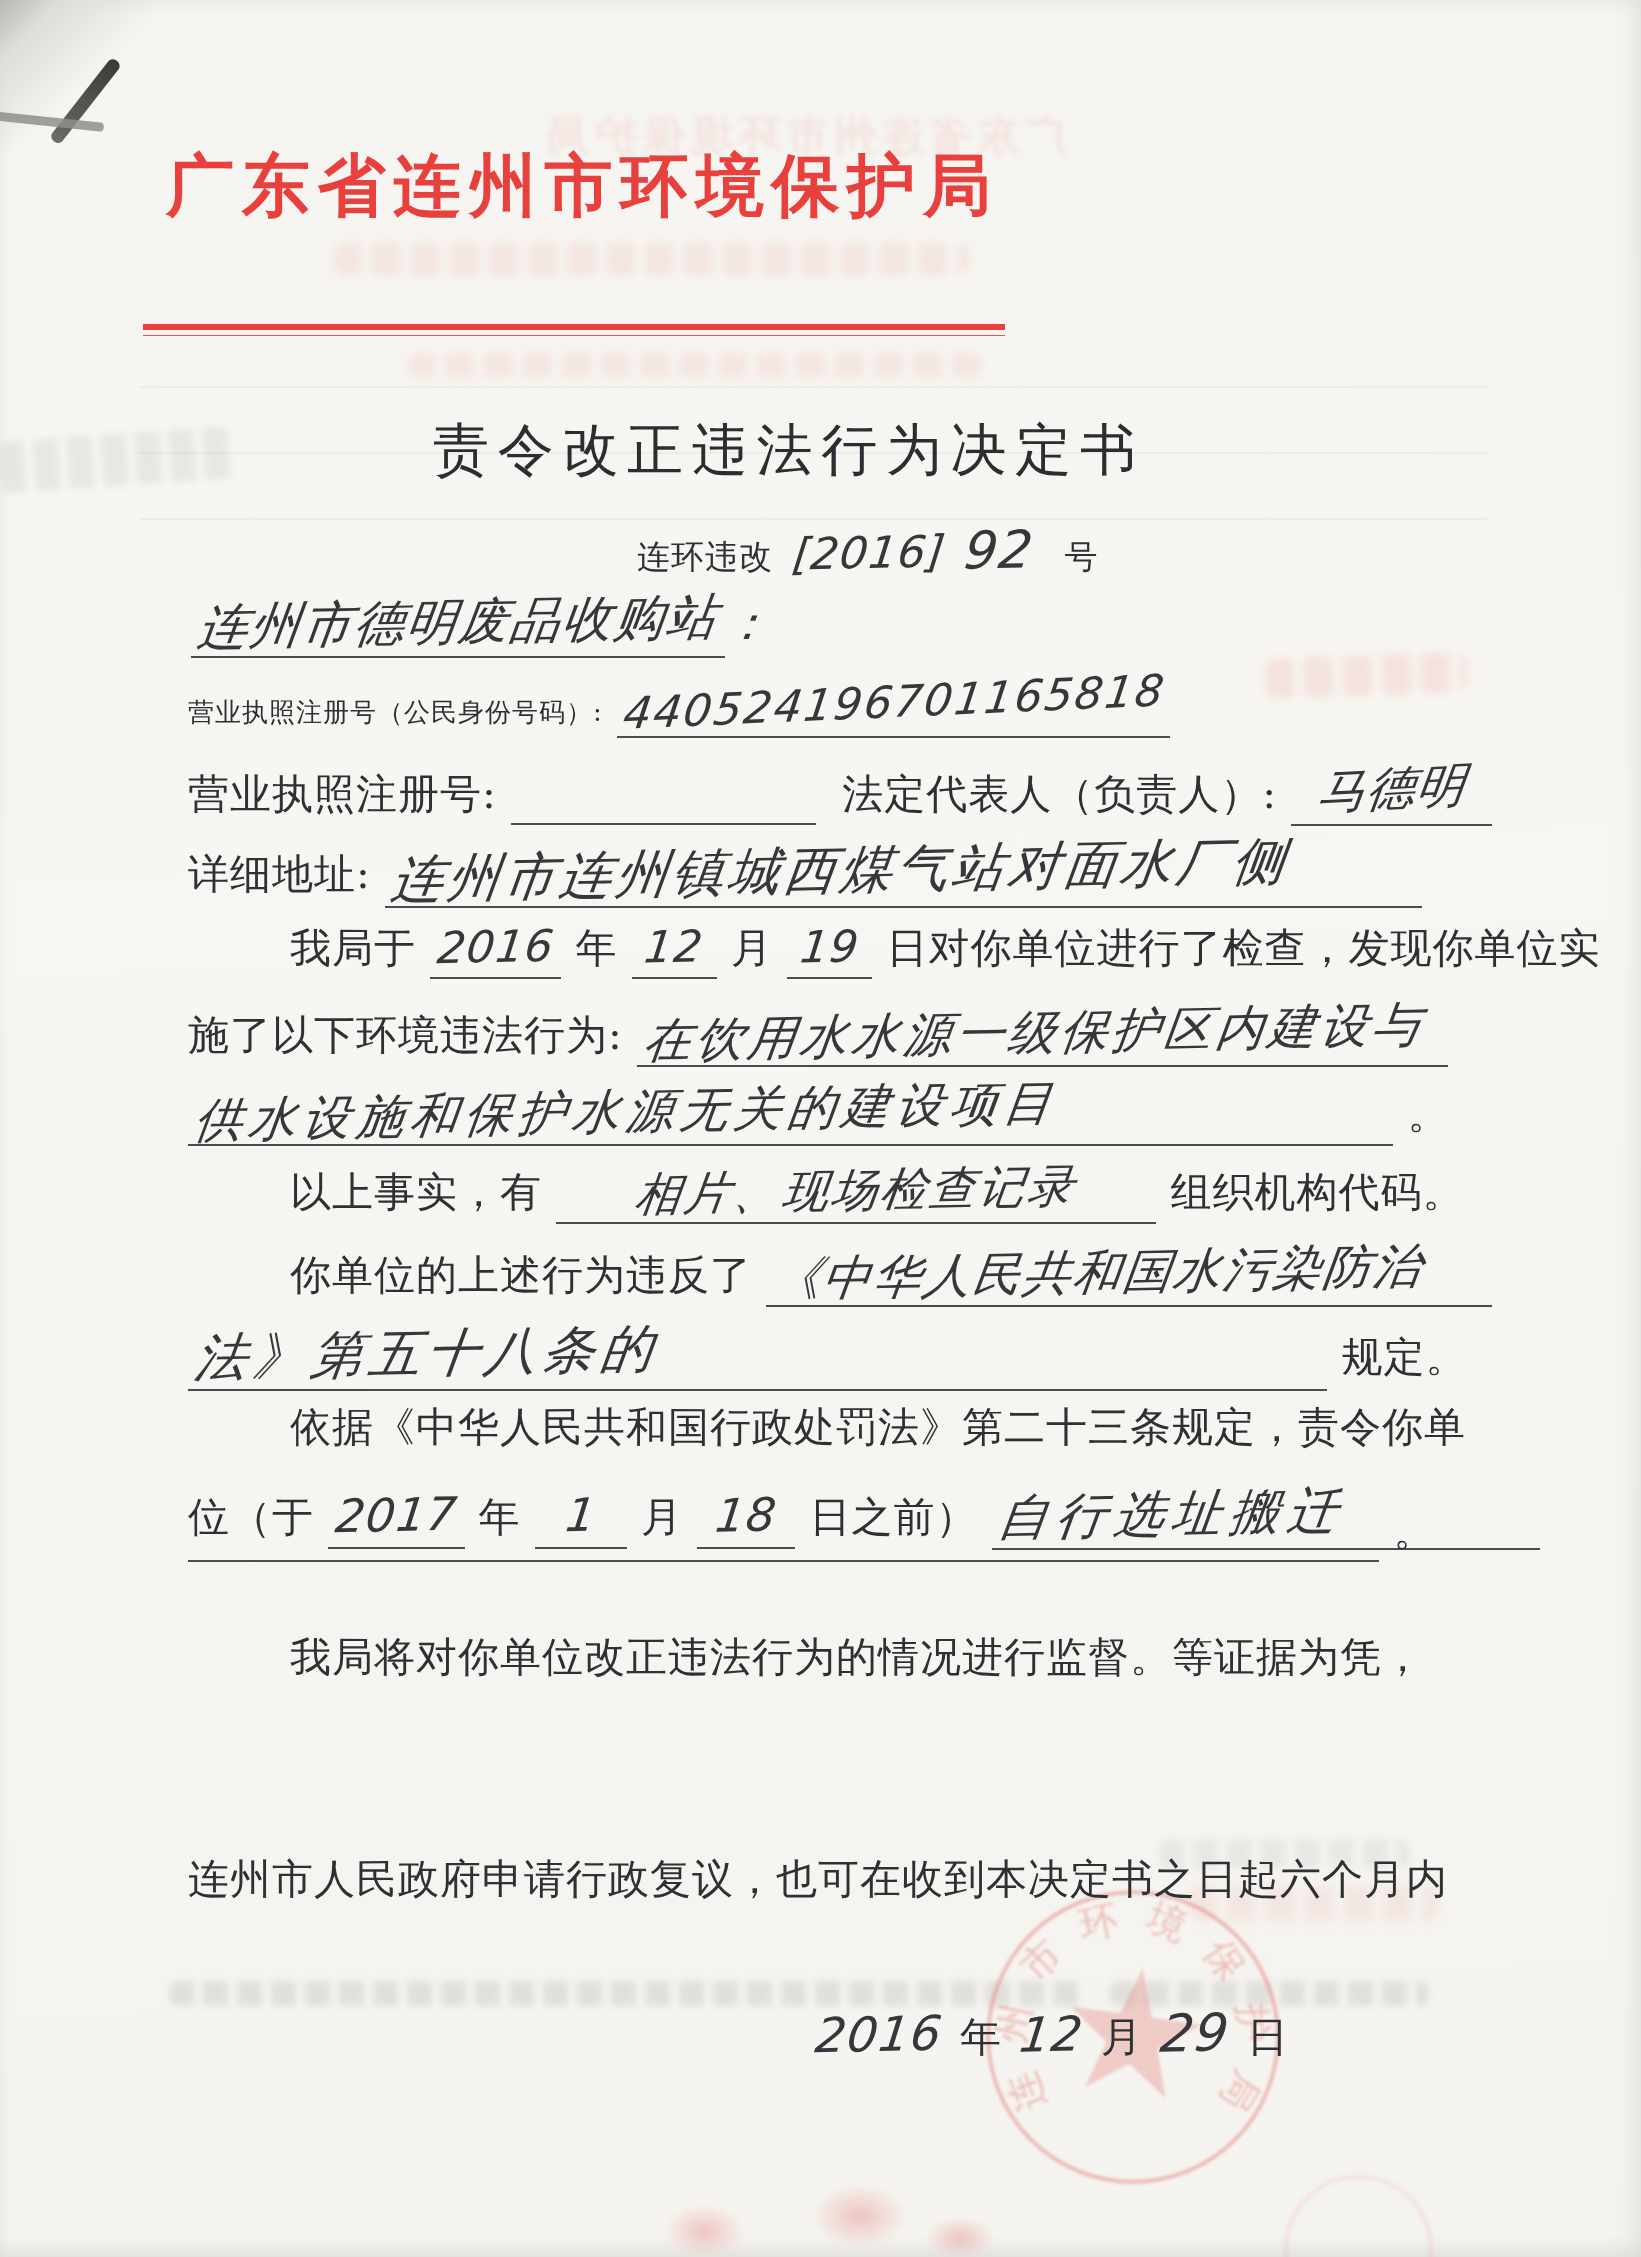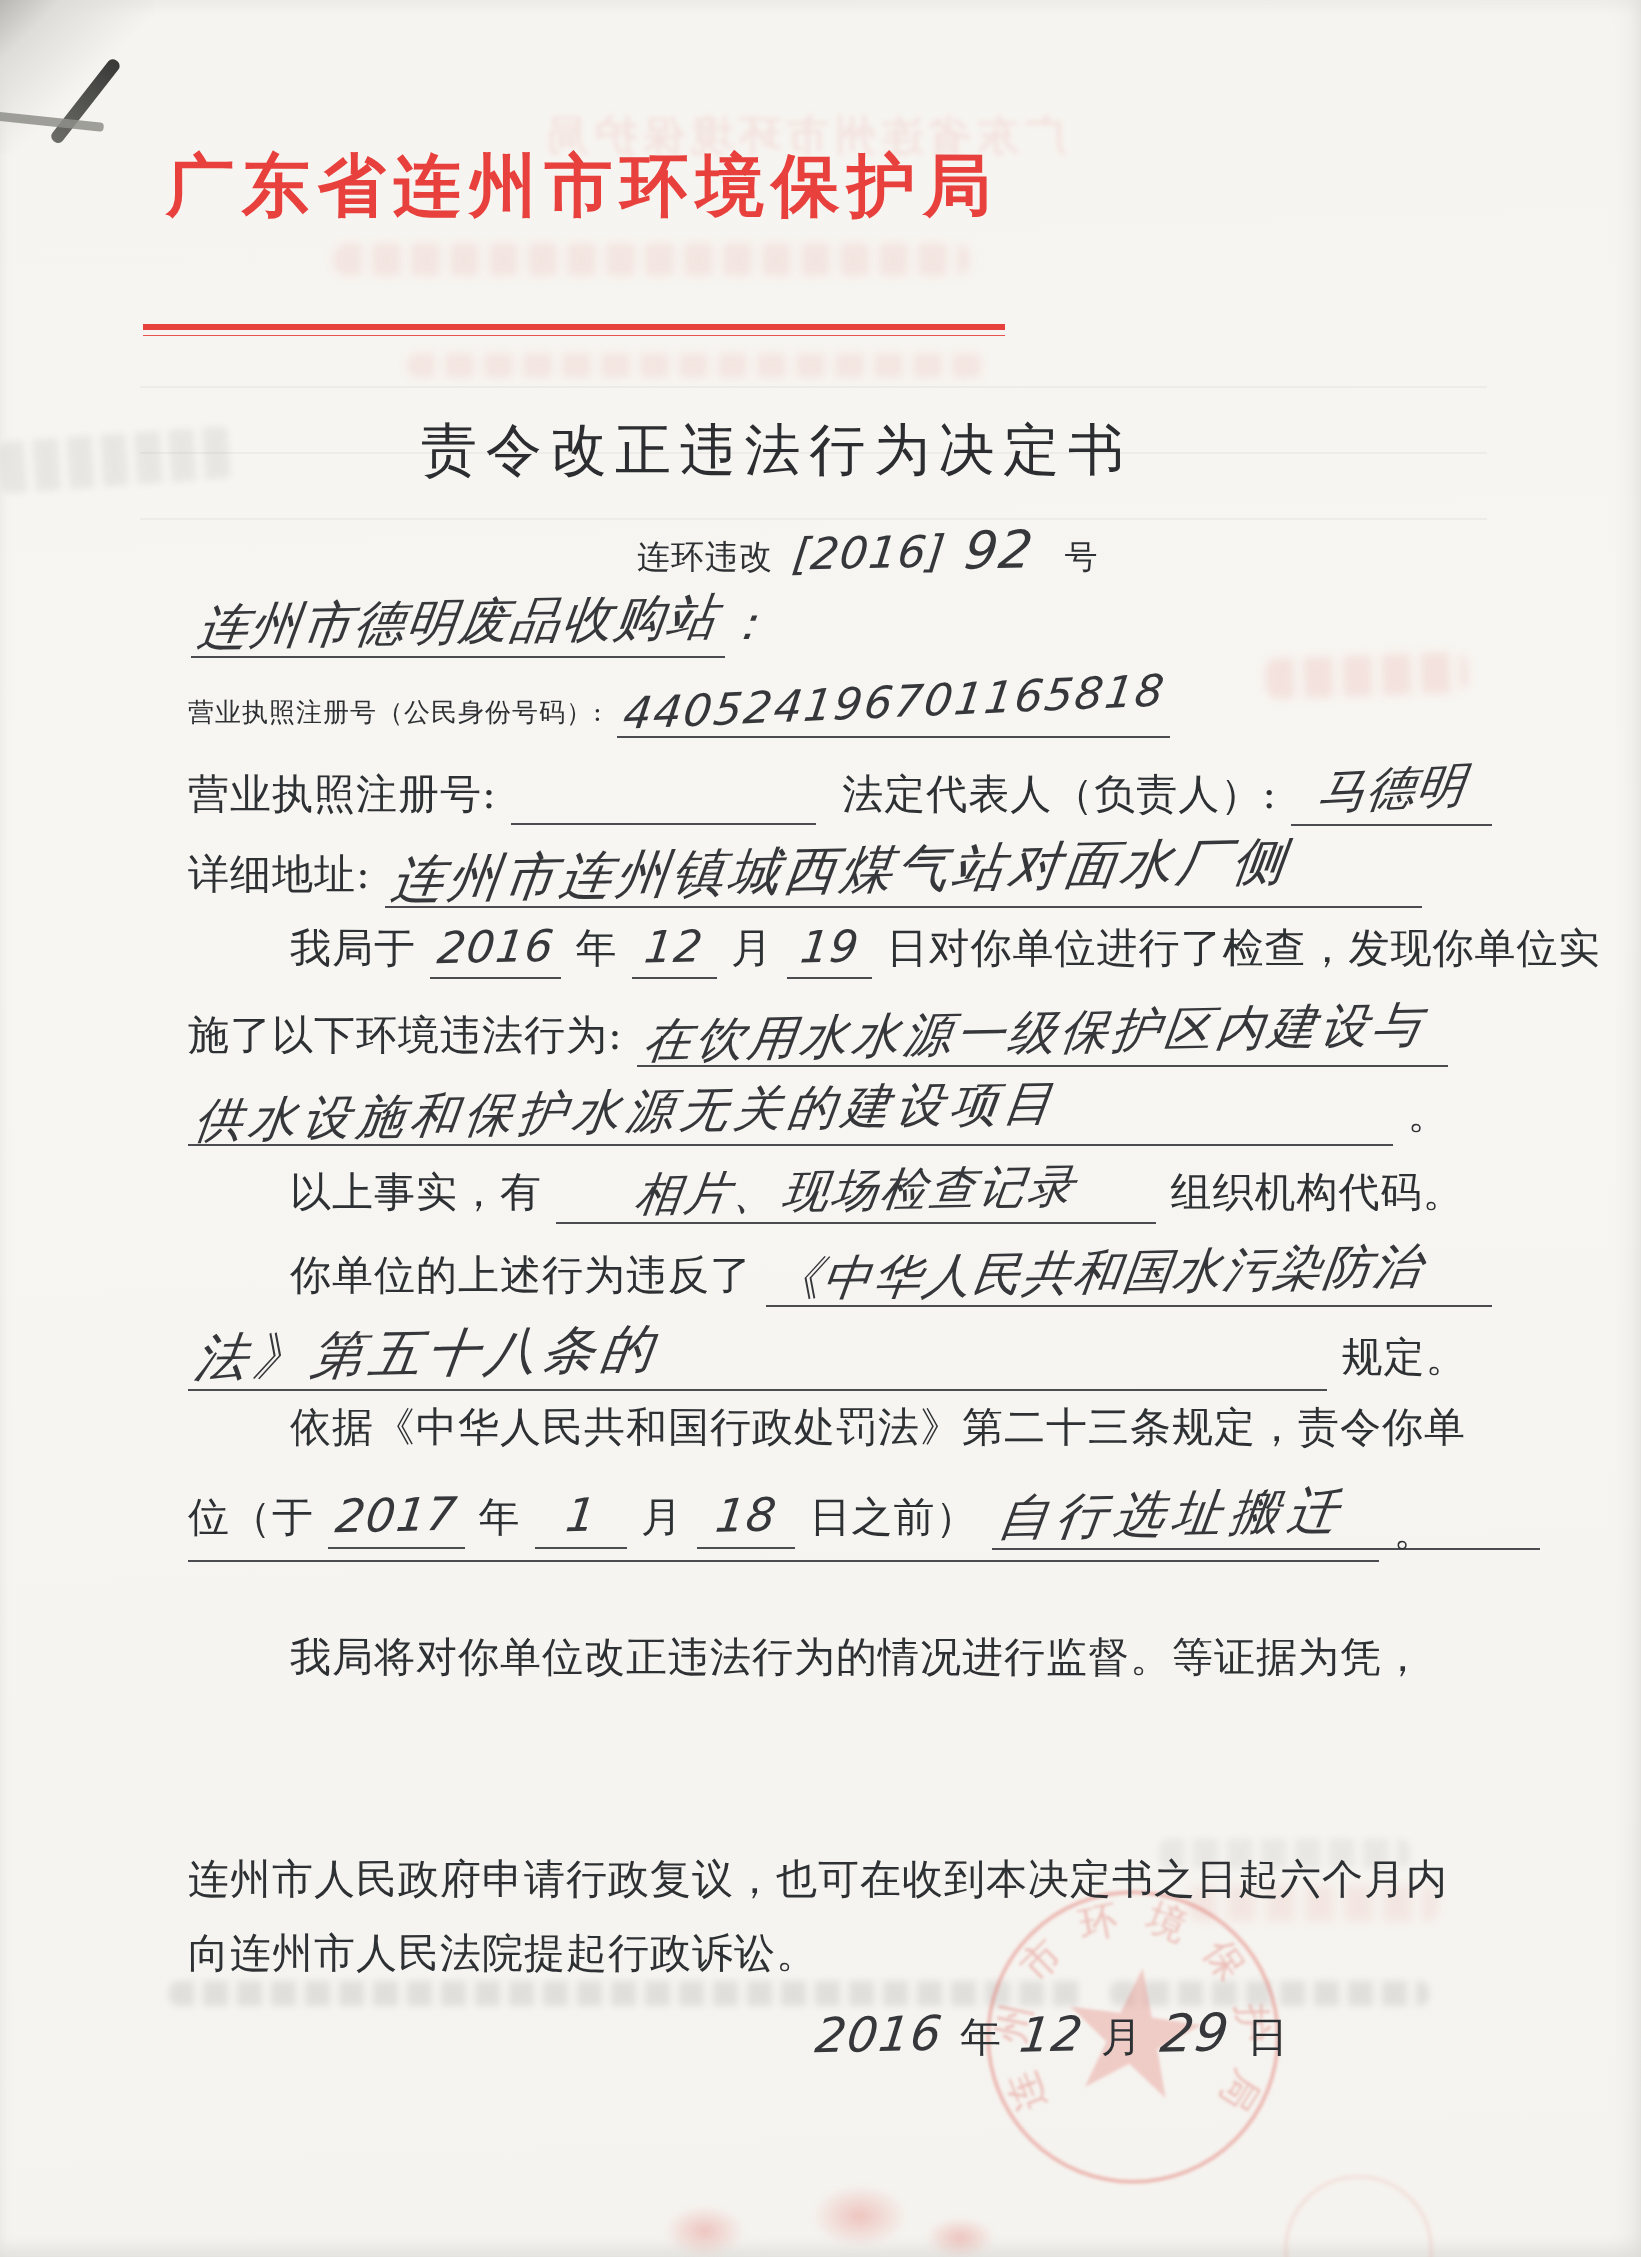--- a/index.html
+++ b/index.html
@@ -13,21 +13,21 @@
   .printed{font-family:"DejaVu Serif","Liberation Serif",serif;}
   .hw{font-family:"DejaVu Sans","Liberation Sans",sans-serif;font-style:italic;color:#35373a;
       display:inline-block;transform:skewX(-8deg) rotate(-1.2deg);}
   .u{display:inline-block;border-bottom:2.9px solid #4a4c50;text-align:center;padding:0 7.7px 2.9px;}
   .u.left{text-align:left;}
   .agency{position:absolute;left:166px;top:141px;font-size:68px;font-weight:bold;color:#e8403c;
           letter-spacing:7.7px;z-index:3;}
   .redrule{position:absolute;left:143px;top:324px;width:862px;z-index:3;}
   .redrule .thick{height:5.8px;background:#e8403c;}
   .redrule .thin{height:1.9px;background:#e8403c;margin-top:4.8px;opacity:.9;}
-  .doc-title{position:absolute;left:421px;top:413px;font-size:56px;letter-spacing:8.7px;color:#2b2d30;z-index:3;}
+  .doc-title{position:absolute;left:433px;top:413px;font-size:56px;letter-spacing:8.7px;color:#2b2d30;z-index:3;}
   
   .corner-shade{position:absolute;left:0;top:0;width:154px;height:154px;z-index:1;
     background:linear-gradient(135deg,#b9b7b3 0%,#dfddd9 20%,rgba(250,248,245,0) 55%);}
   .staple-dark{position:absolute;left:79px;top:50px;width:12.6px;height:102px;border-radius:5.8px;
     background:linear-gradient(#393937,#6b6b67);transform:rotate(38deg);z-index:2;}
   .staple-gray{position:absolute;left:-7.7px;top:117px;width:112px;height:8.7px;border-radius:3.9px;
     background:#8f8f8b;transform:rotate(6deg);opacity:.85;z-index:2;}
   .ghost{position:absolute;z-index:1;}
   .ghost-red-bar{background:repeating-linear-gradient(90deg,#e18a82 0 29px,transparent 29px 39px);
     filter:blur(4.8px);opacity:.14;border-radius:13.5px;}
@@ -155,23 +155,20 @@
     <span class="u" style="min-width:1176px;">&nbsp;</span>
     <span class="printed">。</span>
   </div>
 
   <div class="row" style="left:290px;top:1632px;">
     <span class="printed">我局将对你单位改正违法行为的情况进行监督。等证据为凭，</span>
   </div>
   <div class="row" style="left:188px;top:1854px;">
     <span class="printed">连州市人民政府申请行政复议，也可在收到本决定书之日起六个月内</span>
   </div>
-  <div class="row" style="left:188px;top:1928px;">
-    <span class="printed">向连州市人民法院提起行政诉讼。</span>
-  </div>
 
   <svg class="seal" width="333" height="333" viewBox="0 0 345 345">
     <defs>
       <path id="sealArc" d="M 172 62 A 110 110 0 1 1 171.9 62" fill="none"></path>
     </defs>
     <circle cx="172" cy="172" r="150" fill="none" stroke="rgba(226,122,115,0.55)" stroke-width="4"></circle>
     <polygon points="172,100 188.5,149.3 240.5,149.8 198.6,180.7 214.3,230.2 172,200 129.7,230.2 145.4,180.7 103.5,149.8 155.5,149.3" fill="rgba(229,130,124,0.42)" transform="rotate(8 172 172)"></polygon>
     <text font-size="40" letter-spacing="24" fill="rgba(224,118,110,0.5)" transform="rotate(-128 172 172)" font-family="DejaVu Serif, Liberation Serif, serif">
       <textPath href="#sealArc">连州市环境保护局</textPath>
     </text>

